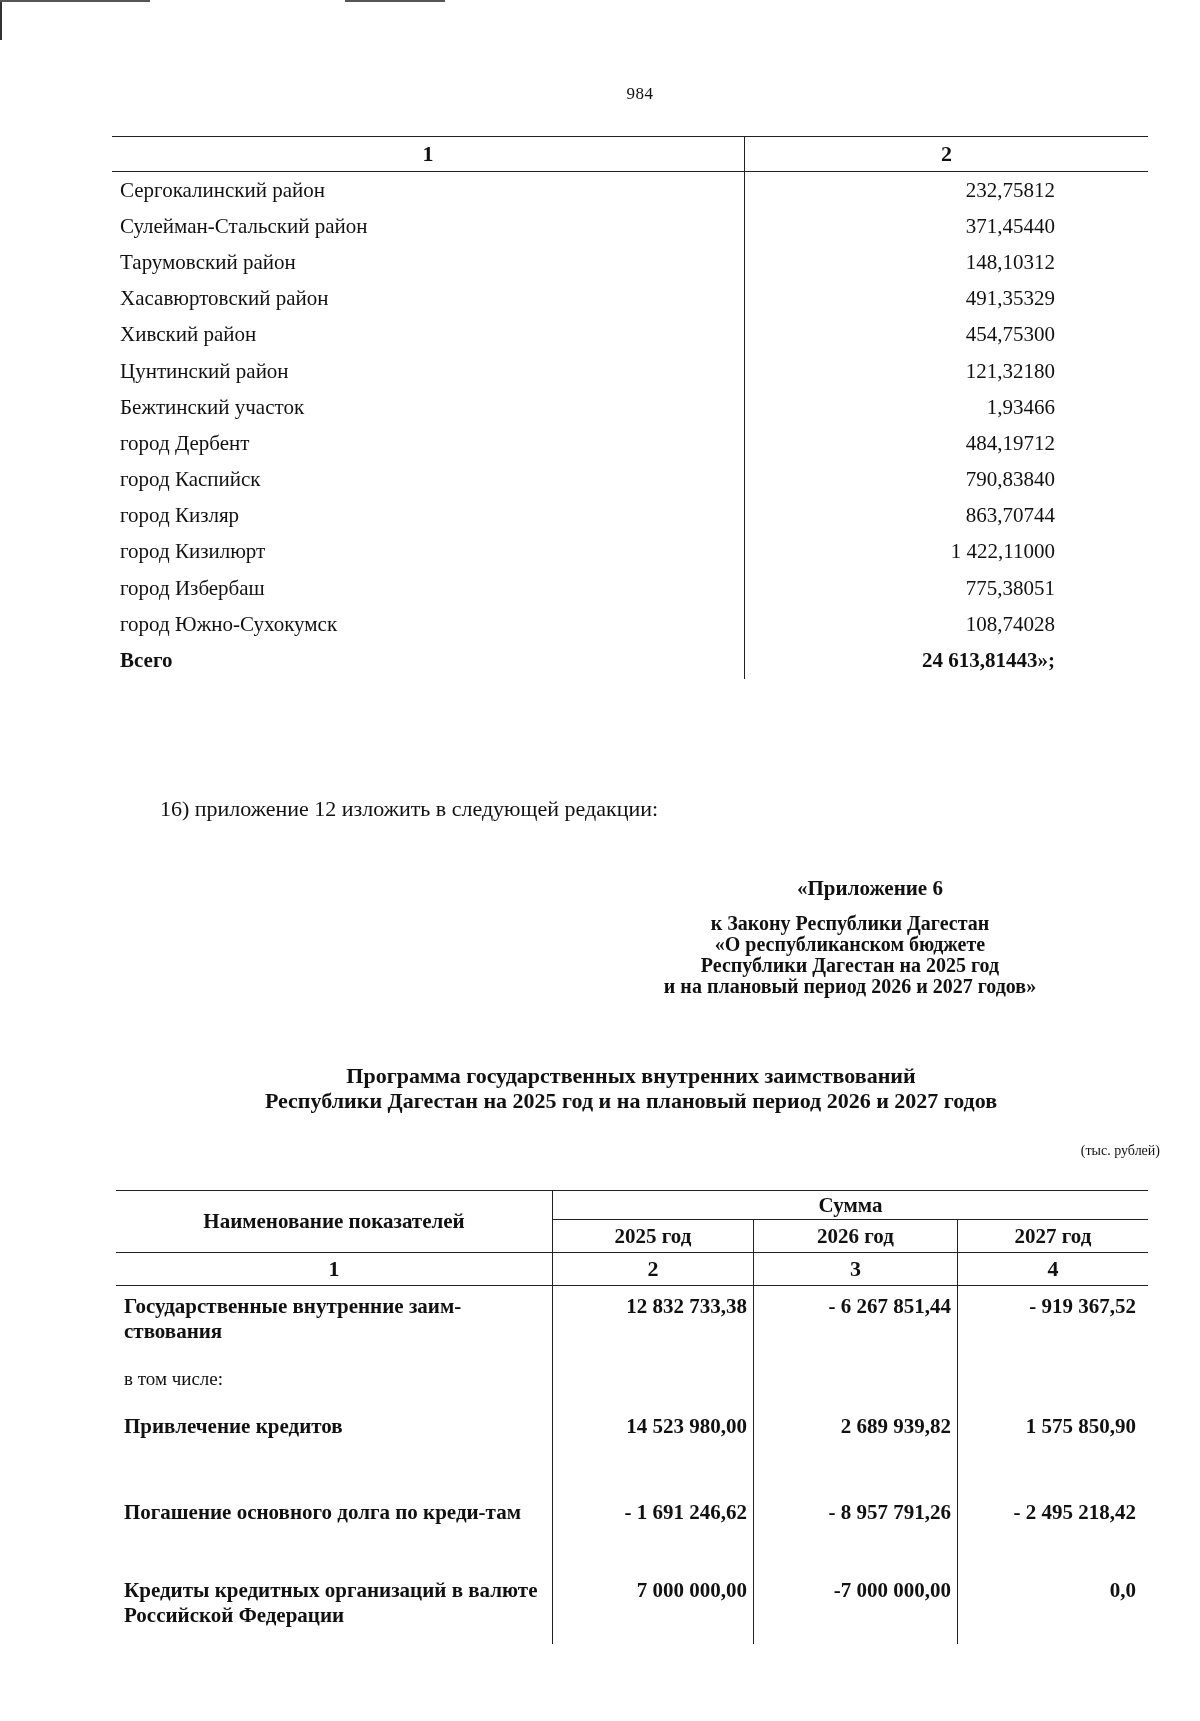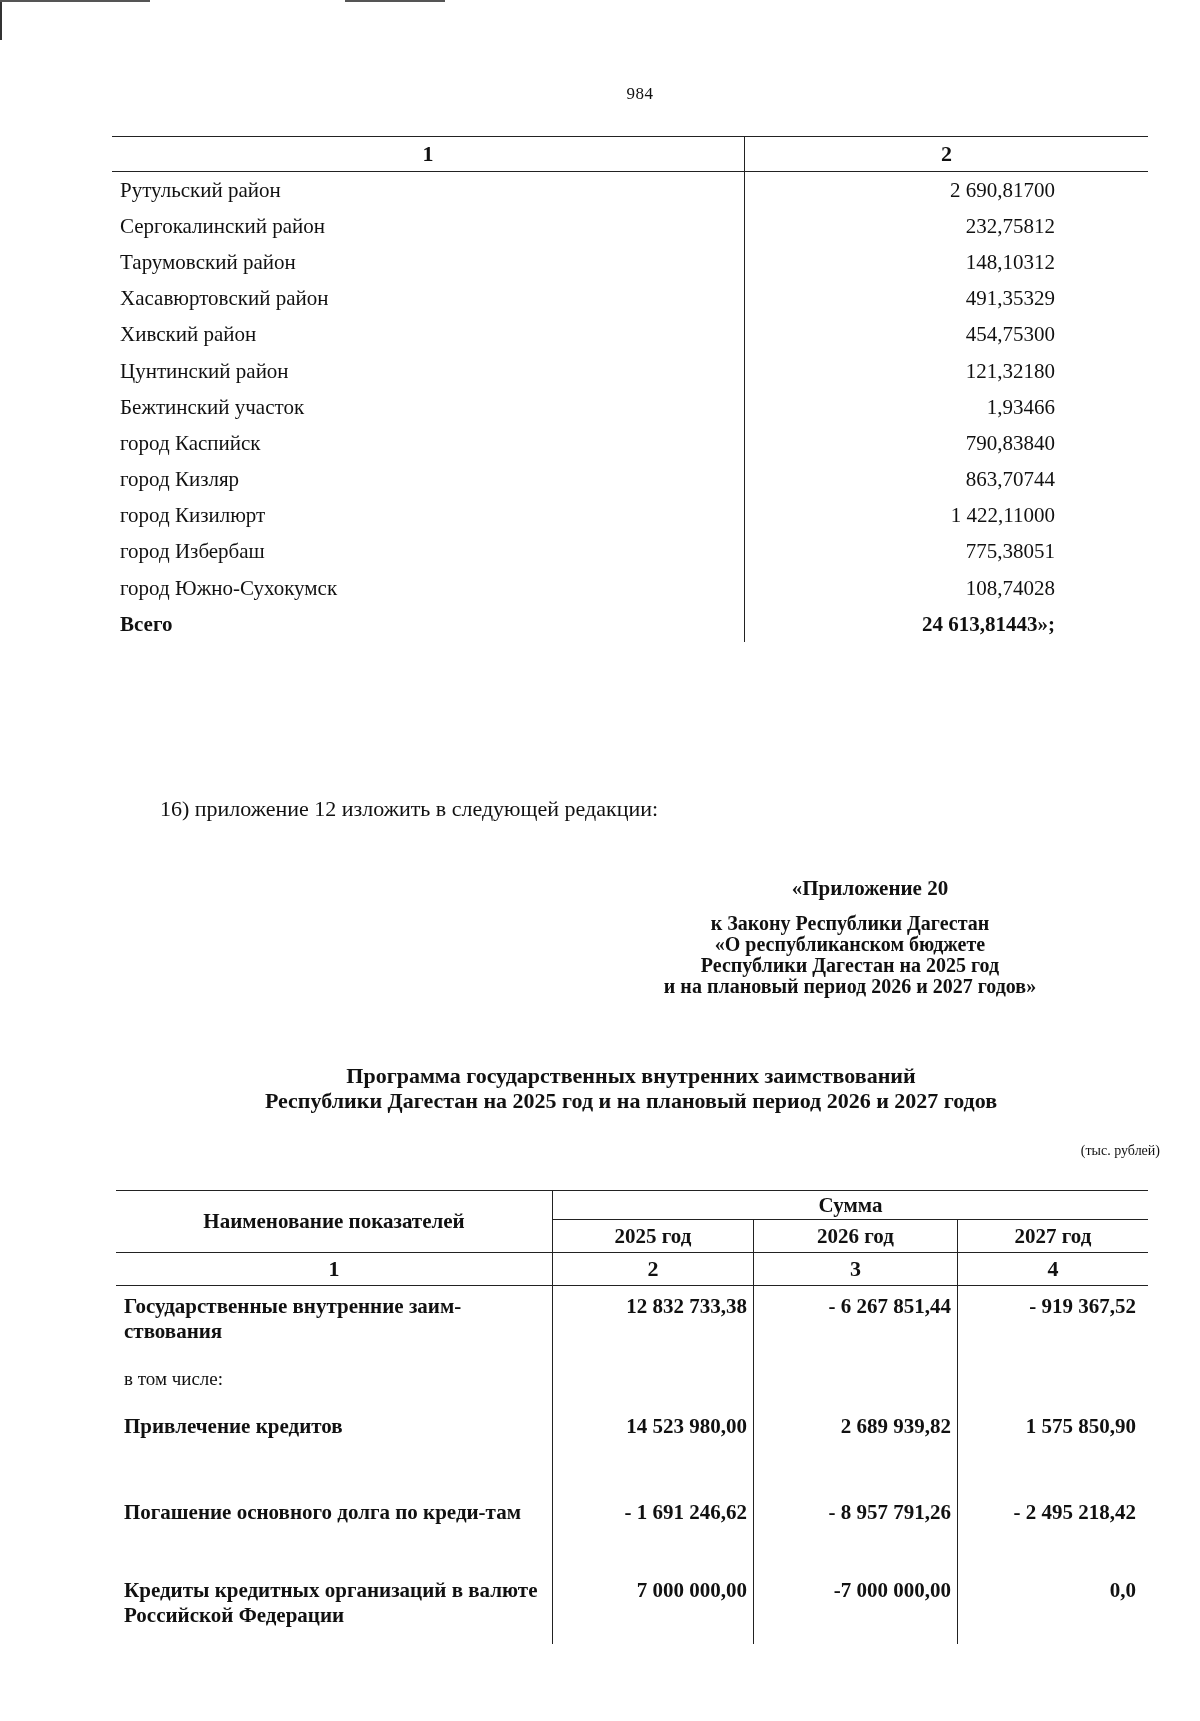--- a/index.html
+++ b/index.html
@@ -61,46 +61,50 @@
 
 <table class="t1">
   <thead>
     <tr>
       <th class="c1">1</th>
       <th>2</th>
     </tr>
   </thead>
   <tbody>
     <tr>
-        <td class="name">Рутульский район</td>
-        <td class="val">2 690,81700</td>
+        <td class="name">Сергокалинский район</td>
+        <td class="val">232,75812</td>
       </tr>
     <tr>
-        <td class="name">Сергокалинский район</td>
-        <td class="val">232,75812</td>
+        <td class="name">Сулейман-Стальский район</td>
+        <td class="val">371,45440</td>
       </tr>
     <tr>
         <td class="name">Тарумовский район</td>
         <td class="val">148,10312</td>
       </tr>
     <tr>
         <td class="name">Хасавюртовский район</td>
         <td class="val">491,35329</td>
       </tr>
     <tr>
         <td class="name">Хивский район</td>
         <td class="val">454,75300</td>
       </tr>
     <tr>
         <td class="name">Цунтинский район</td>
         <td class="val">121,32180</td>
       </tr>
     <tr>
         <td class="name">Бежтинский участок</td>
         <td class="val">1,93466</td>
+      </tr>
+    <tr>
+        <td class="name">город Дербент</td>
+        <td class="val">484,19712</td>
       </tr>
     <tr>
         <td class="name">город Каспийск</td>
         <td class="val">790,83840</td>
       </tr>
     <tr>
         <td class="name">город Кизляр</td>
         <td class="val">863,70744</td>
       </tr>
     <tr>
@@ -118,21 +122,21 @@
     <tr class="total">
         <td class="name">Всего</td>
         <td class="val">24 613,81443»;</td>
       </tr>
   </tbody>
 </table>
 
 <div class="instruction">16) приложение 12 изложить в следующей редакции:</div>
 
 <div class="appendix">
-  <div class="head">«Приложение 20</div>
+  <div class="head">«Приложение 6</div>
   <div>к Закону Республики Дагестан</div>
   <div>«О республиканском бюджете</div>
   <div>Республики Дагестан на 2025 год</div>
   <div>и на плановый период 2026 и 2027 годов»</div>
 </div>
 
 <div class="prog-title">
   <div>Программа государственных внутренних заимствований</div>
   <div>Республики Дагестан на 2025 год и на плановый период 2026 и 2027 годов</div>
 </div>

